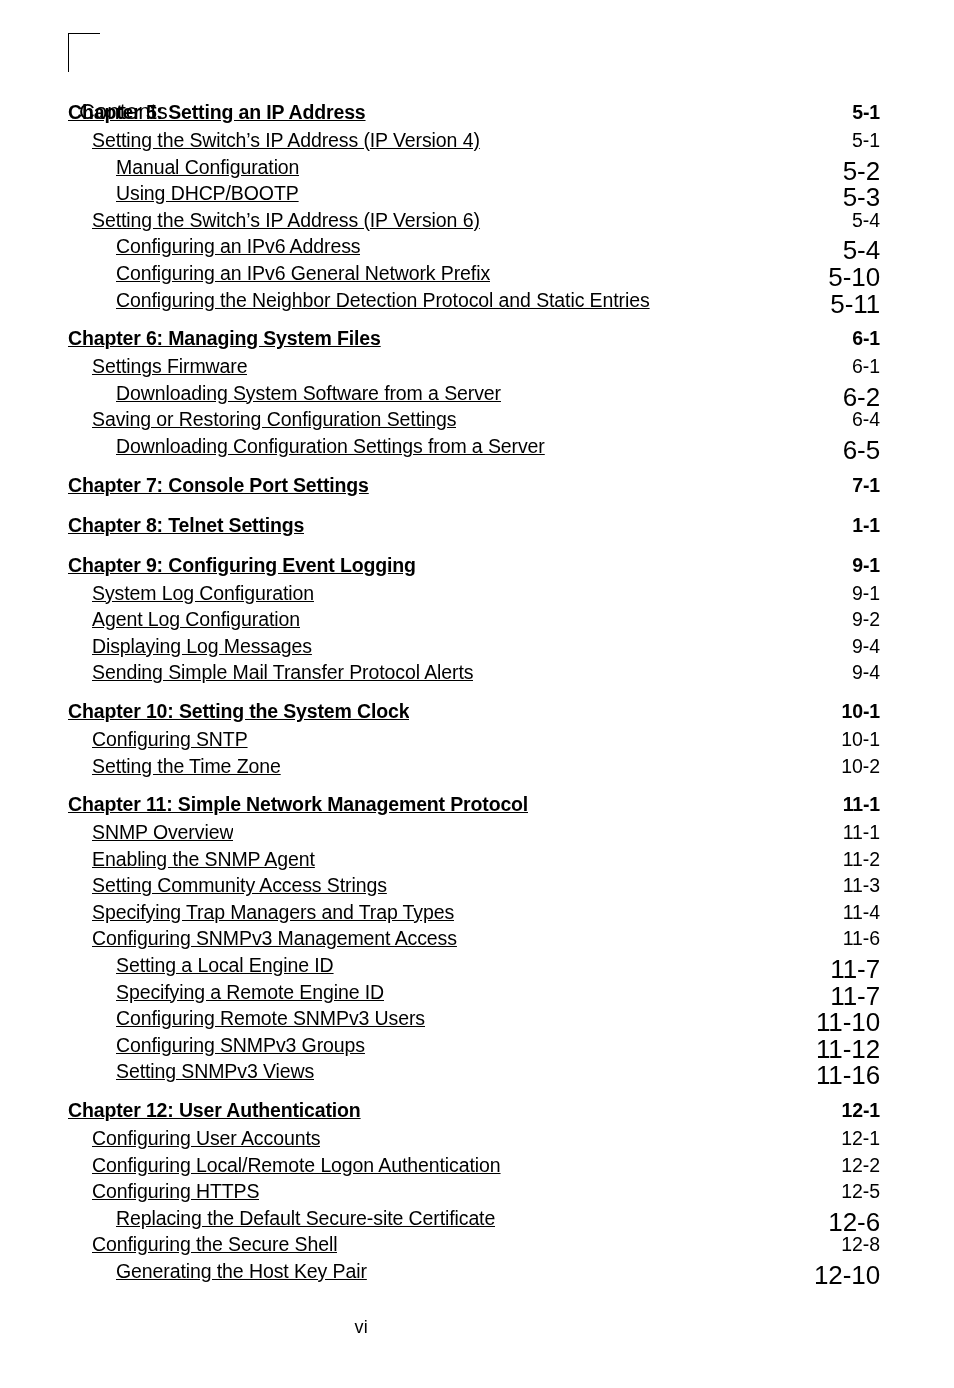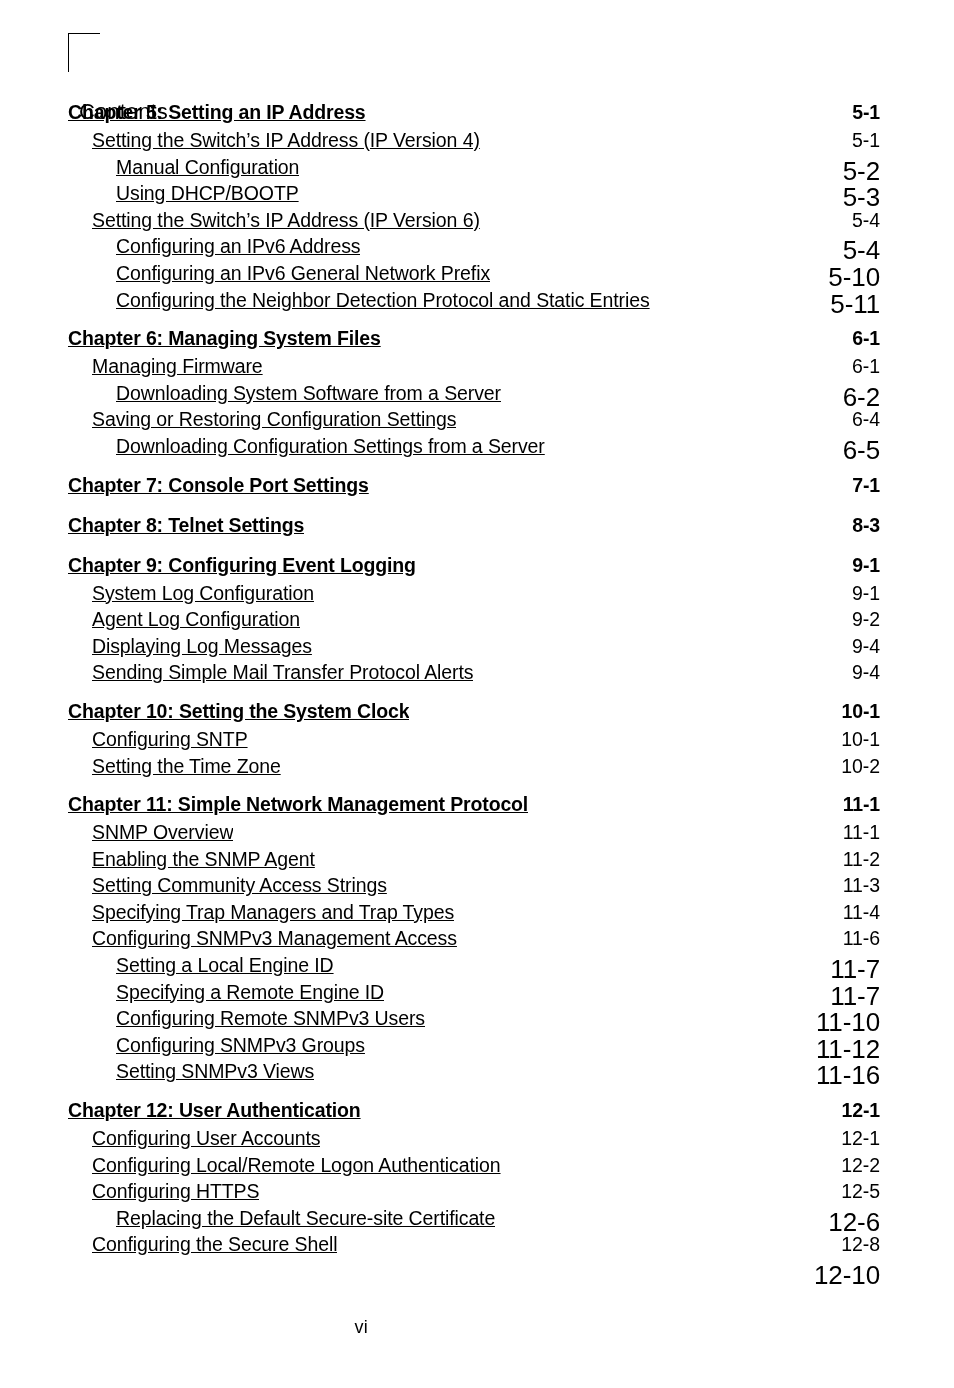--- a/index.html
+++ b/index.html
@@ -175,21 +175,21 @@
         <span class="toc-label">Configuring the Neighbor Detection Protocol and Static Entries</span>
         <span class="toc-page">5-11</span>
       </div>
     </div>
     <div class="toc-group">
       <div class="toc-row lvl-0">
         <span class="toc-label">Chapter 6: Managing System Files</span>
         <span class="toc-page">6-1</span>
       </div>
       <div class="toc-row lvl-1">
-        <span class="toc-label">Managing Firmware</span>
+        <span class="toc-label">Settings Firmware</span>
         <span class="toc-page">6-1</span>
       </div>
       <div class="toc-row lvl-2">
         <span class="toc-label">Downloading System Software from a Server</span>
         <span class="toc-page">6-2</span>
       </div>
       <div class="toc-row lvl-1">
         <span class="toc-label">Saving or Restoring Configuration Settings</span>
         <span class="toc-page">6-4</span>
       </div>
@@ -200,21 +200,21 @@
     </div>
     <div class="toc-group">
       <div class="toc-row lvl-0">
         <span class="toc-label">Chapter 7: Console Port Settings</span>
         <span class="toc-page">7-1</span>
       </div>
     </div>
     <div class="toc-group">
       <div class="toc-row lvl-0">
         <span class="toc-label">Chapter 8: Telnet Settings</span>
-        <span class="toc-page">8-3</span>
+        <span class="toc-page">1-1</span>
       </div>
     </div>
     <div class="toc-group">
       <div class="toc-row lvl-0">
         <span class="toc-label">Chapter 9: Configuring Event Logging</span>
         <span class="toc-page">9-1</span>
       </div>
       <div class="toc-row lvl-1">
         <span class="toc-label">System Log Configuration</span>
         <span class="toc-page">9-1</span>
@@ -311,20 +311,21 @@
       </div>
       <div class="toc-row lvl-2">
         <span class="toc-label">Replacing the Default Secure-site Certificate</span>
         <span class="toc-page">12-6</span>
       </div>
       <div class="toc-row lvl-1">
         <span class="toc-label">Configuring the Secure Shell</span>
         <span class="toc-page">12-8</span>
       </div>
       <div class="toc-row lvl-2">
+        <span class="toc-label">Generating the Host Key Pair</span>
         <span class="toc-page">12-10</span>
       </div>
     </div>
   </div>
 
 <div id="page-footer">
   <div id="footer-folio">vi</div>
 </div>
 
 </body></html>

